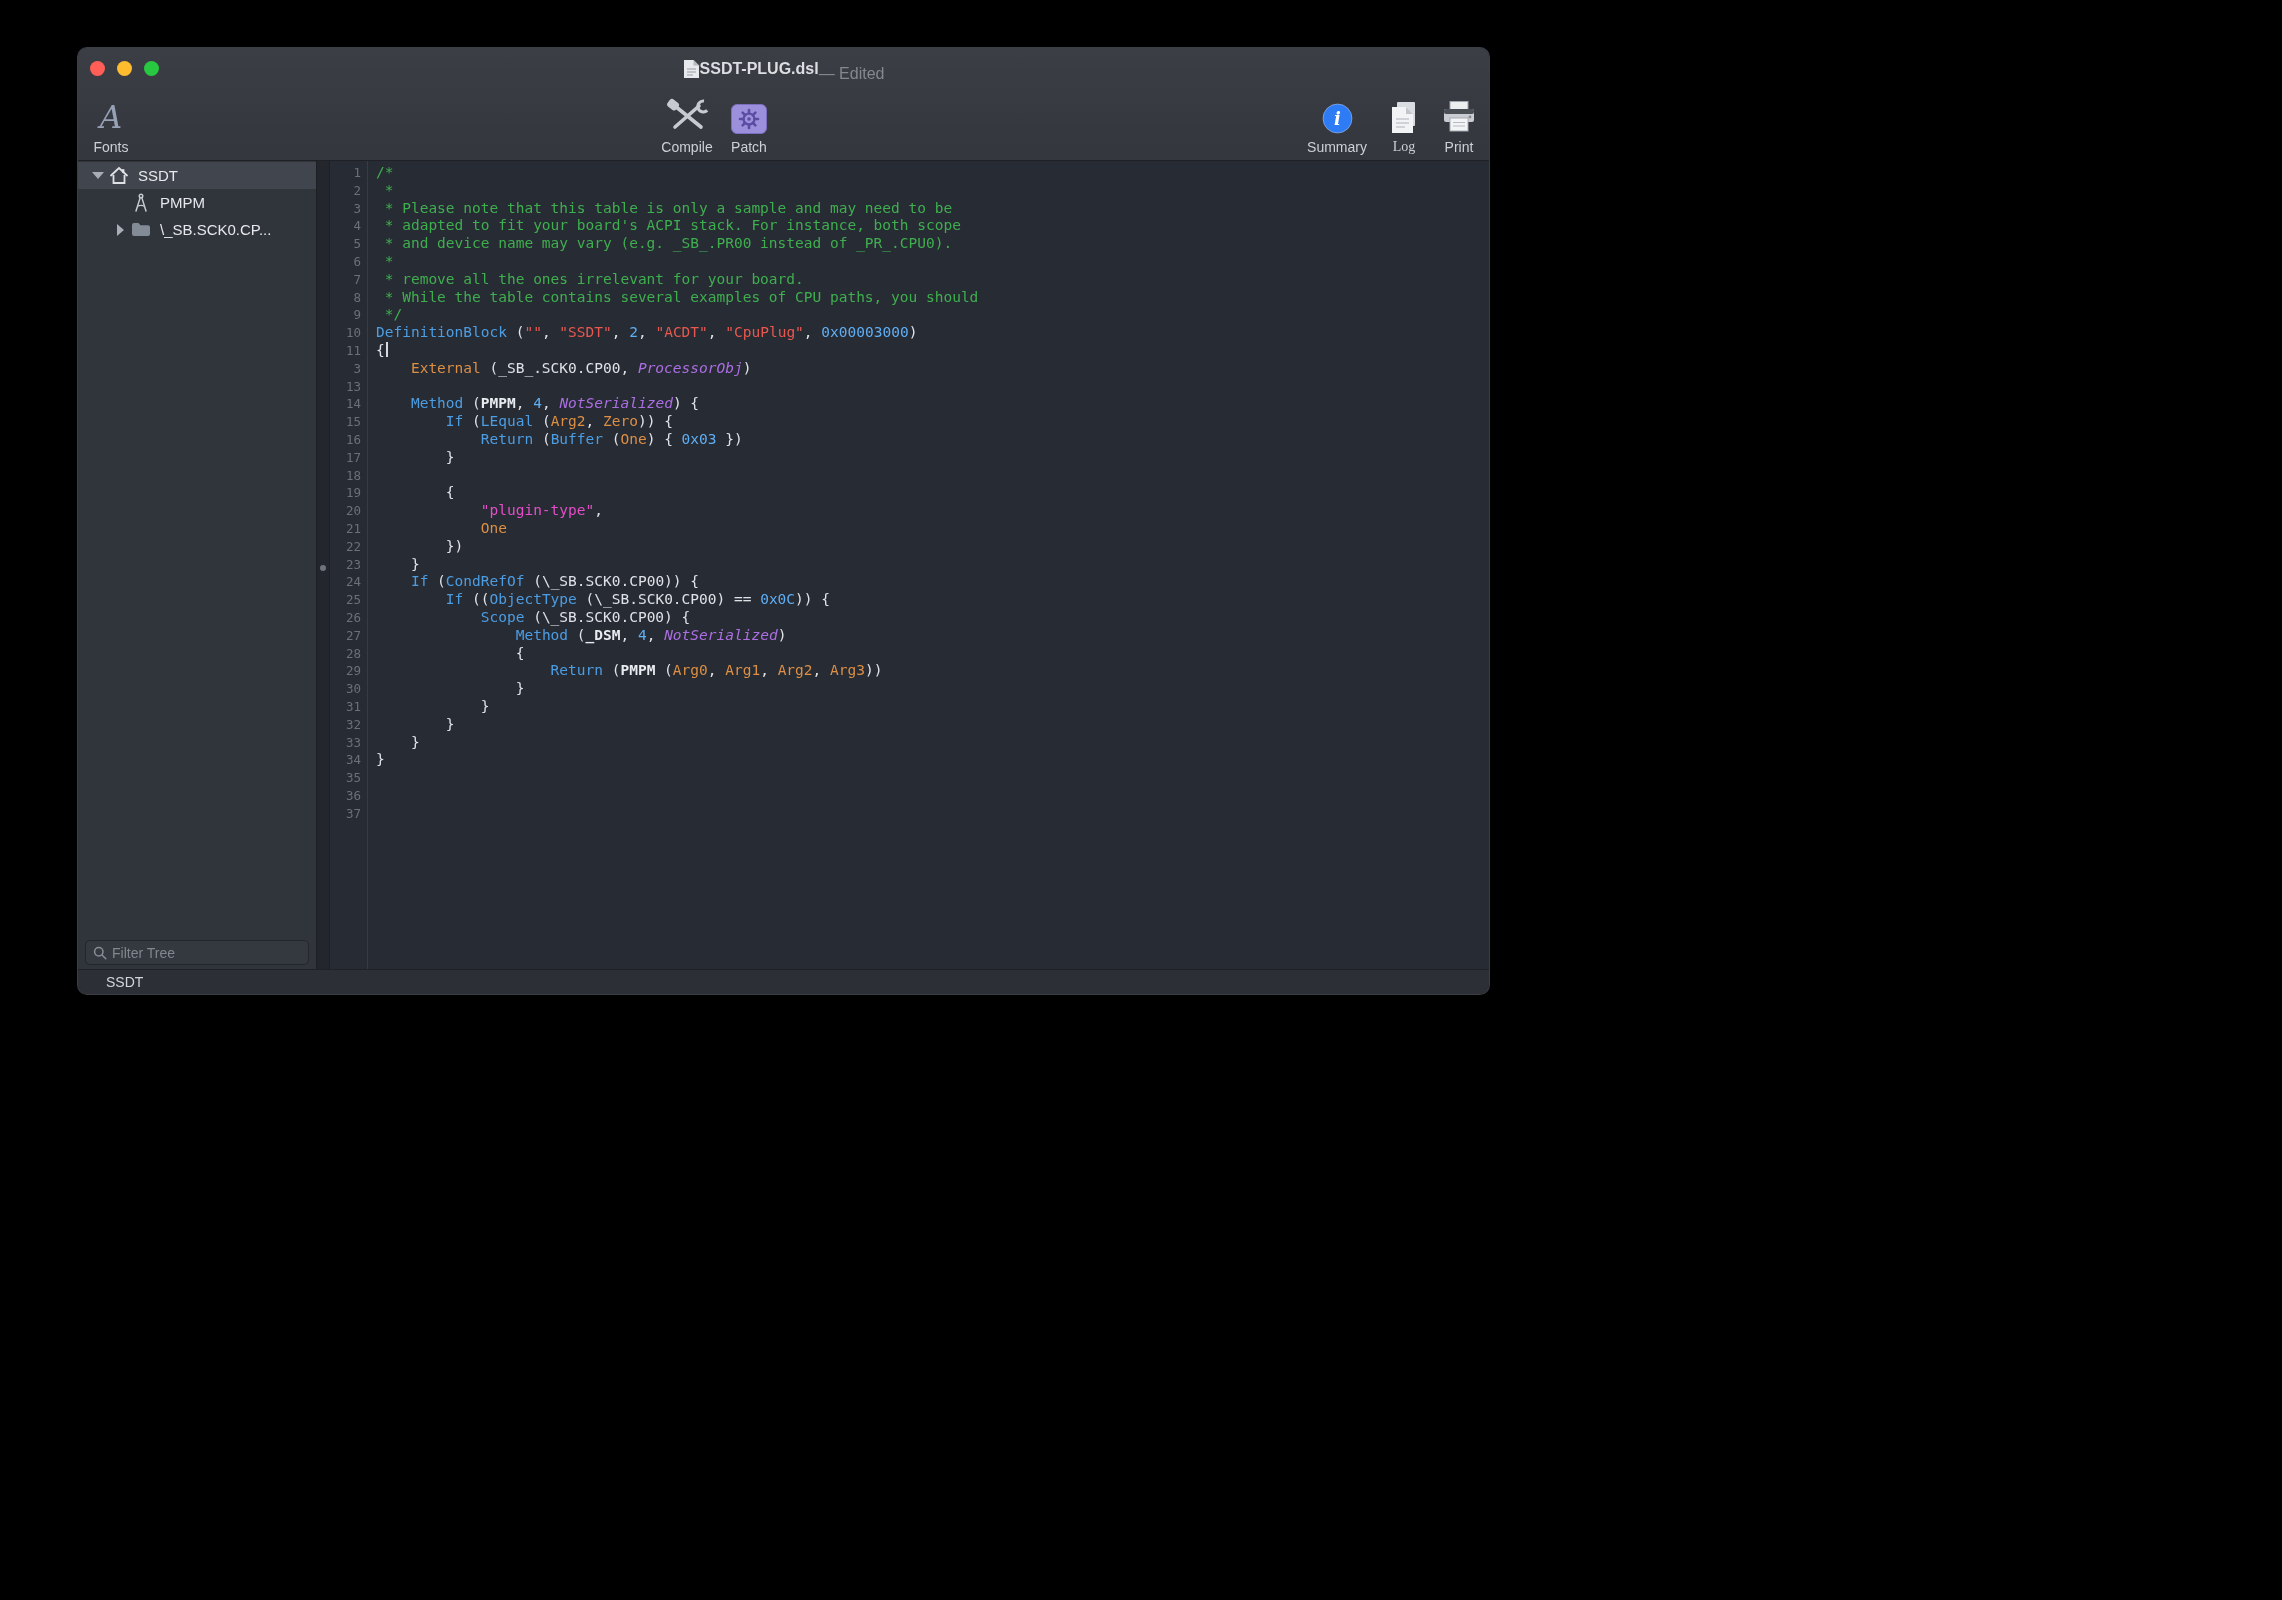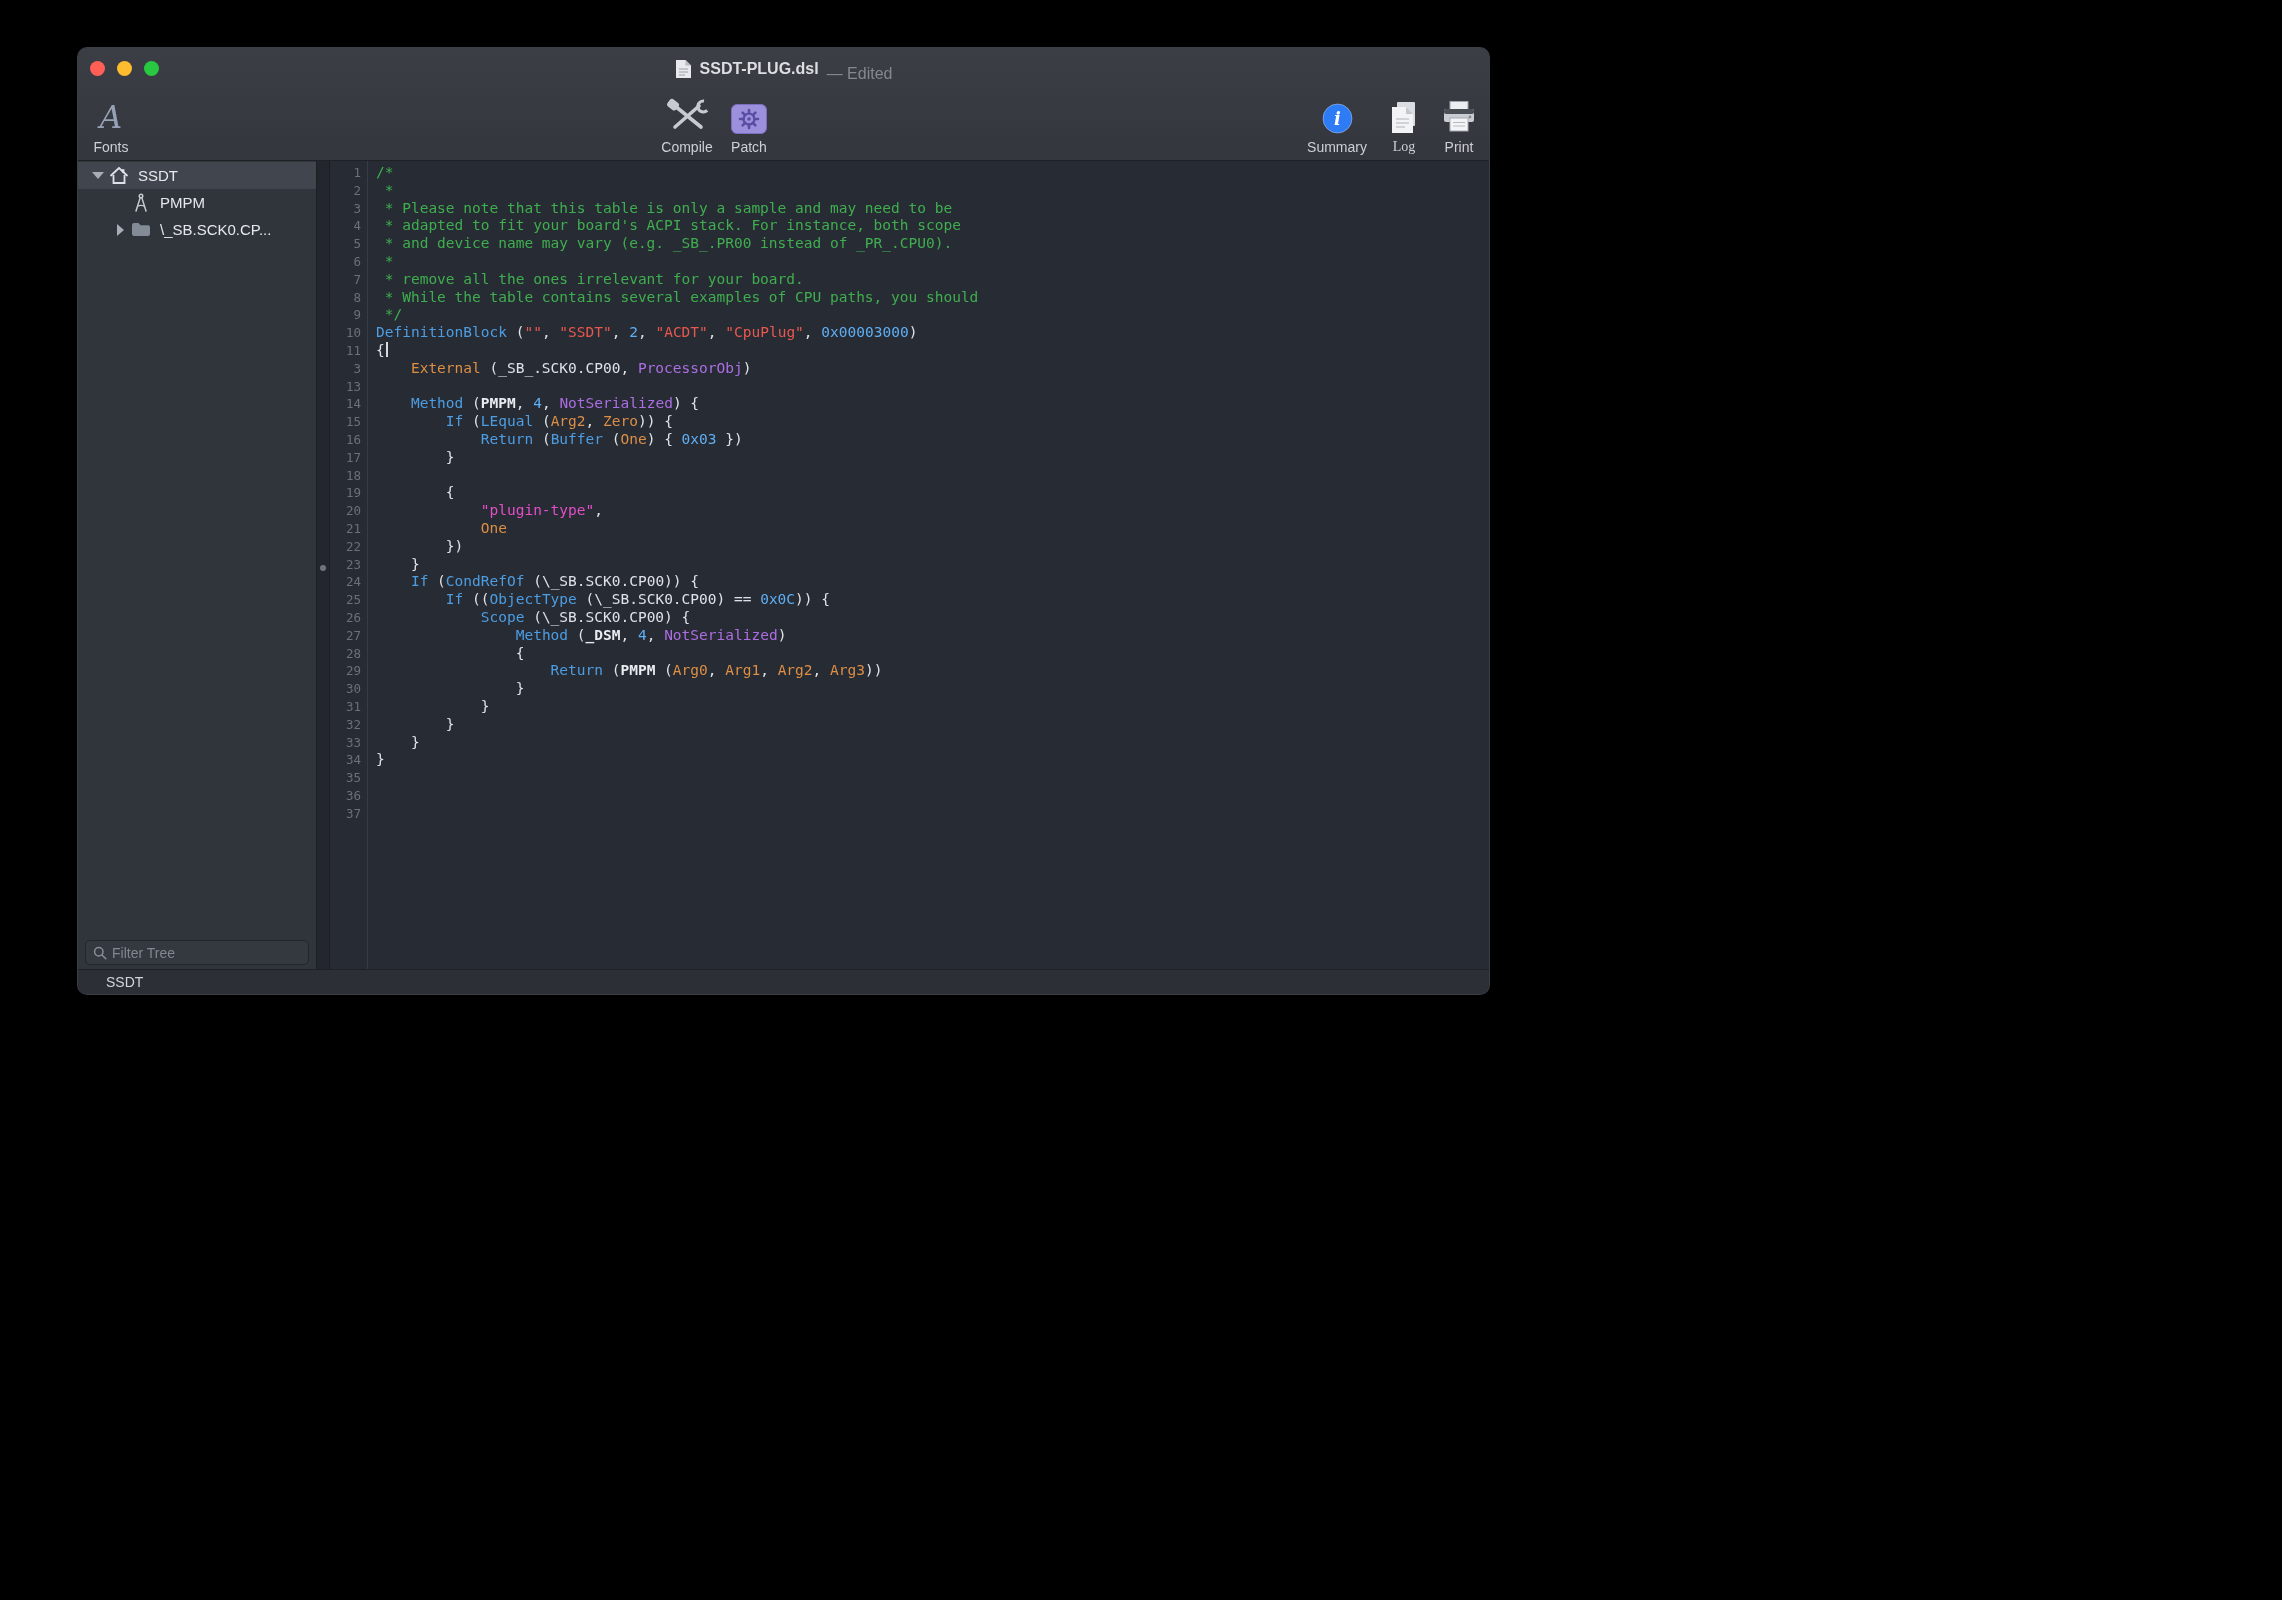--- a/index.html
+++ b/index.html
@@ -14,21 +14,21 @@
 
   
   .chrome { position:absolute; left:0; top:0; right:0; height:113px;
             background:linear-gradient(#3B3E45,#33363C); border-bottom:1px solid #1F2126; }
   .titlebar { position:absolute; top:0; left:0; right:0; height:42px; }
   .tl { position:absolute; top:13px; width:15px; height:15px; border-radius:50%; }
   .tl.close { left:12px; background:var(--traffic-red,#FF5F57); }
   .tl.min   { left:39px; background:var(--traffic-yellow,#FEBC2E); }
   .tl.max   { left:66px; background:var(--traffic-green,#28C840); }
   .title { position:absolute; inset:0; height:42px; display:flex; align-items:center;
-           justify-content:center; gap:8px; }
+           justify-content:center; gap:0; }
   .t-main { font-size:16px; font-weight:700; color:#DCDEE2; }
   .t-suffix { font-size:16px; color:#85898F;margin-top:10px; }
 
   .toolbar { position:absolute; top:42px; left:0; right:0; height:71px; }
   .tb-item { position:absolute; top:4px; transform:translateX(-50%); width:130px;
              display:flex; flex-direction:column; align-items:center; cursor:default; }
   .tb-icon { height:40px; display:flex; align-items:flex-end; justify-content:center; }
   .tb-label { font-size:14px; color:#CDD0D5; margin-top:5px; white-space:nowrap; }
   .ti-fonts   { left:33px; }
   .ti-compile { left:609px; }
@@ -74,21 +74,21 @@
         font-size:12.5px; color:#6A7178; text-align:right; padding-right:6px; }
   .codecol { position:absolute; left:39px; top:0; right:0; bottom:0; padding:3px 0 0 7px; overflow:hidden; }
   .cl { height:17.8px; line-height:17.8px; font-family:"DejaVu Sans Mono",monospace;
         font-size:14.5px; white-space:pre; color:var(--c-plain,#DFE2E7); }
   .tk-c  { color:var(--c-comment,#3FAE4F); }
   .tk-k  { color:var(--c-keyword,#4D9DE3); }
   .tk-n  { color:var(--c-number,#5FAFF5); }
   .tk-s  { color:var(--c-string,#E8584F); }
   .tk-sp { color:var(--c-string2,#E44EC8); }
   .tk-o  { color:var(--c-orange,#DD8F45); }
-  .tk-t  { color:var(--c-purple,#AC6EE3); }
+  .tk-t  { color:var(--c-purple,#AC6EE3);font-style:italic; }
   .tk-p  { color:var(--c-plain,#DFE2E7); }
   .tk-b  { color:var(--c-name,#E8EBEF); font-weight:bold; }
   .tk-caret { display:inline-block; width:2px; height:15px; background:#D6DAE0;
               vertical-align:-2px; margin-left:1px; }
 
   
   .statusbar { position:absolute; left:0; right:0; bottom:0; height:25px; background:#2C2F35;
                border-top:1px solid #1E2126; display:flex; align-items:center;
                padding-left:28px; font-size:14px; color:#D2D5DA; }
 </style>

